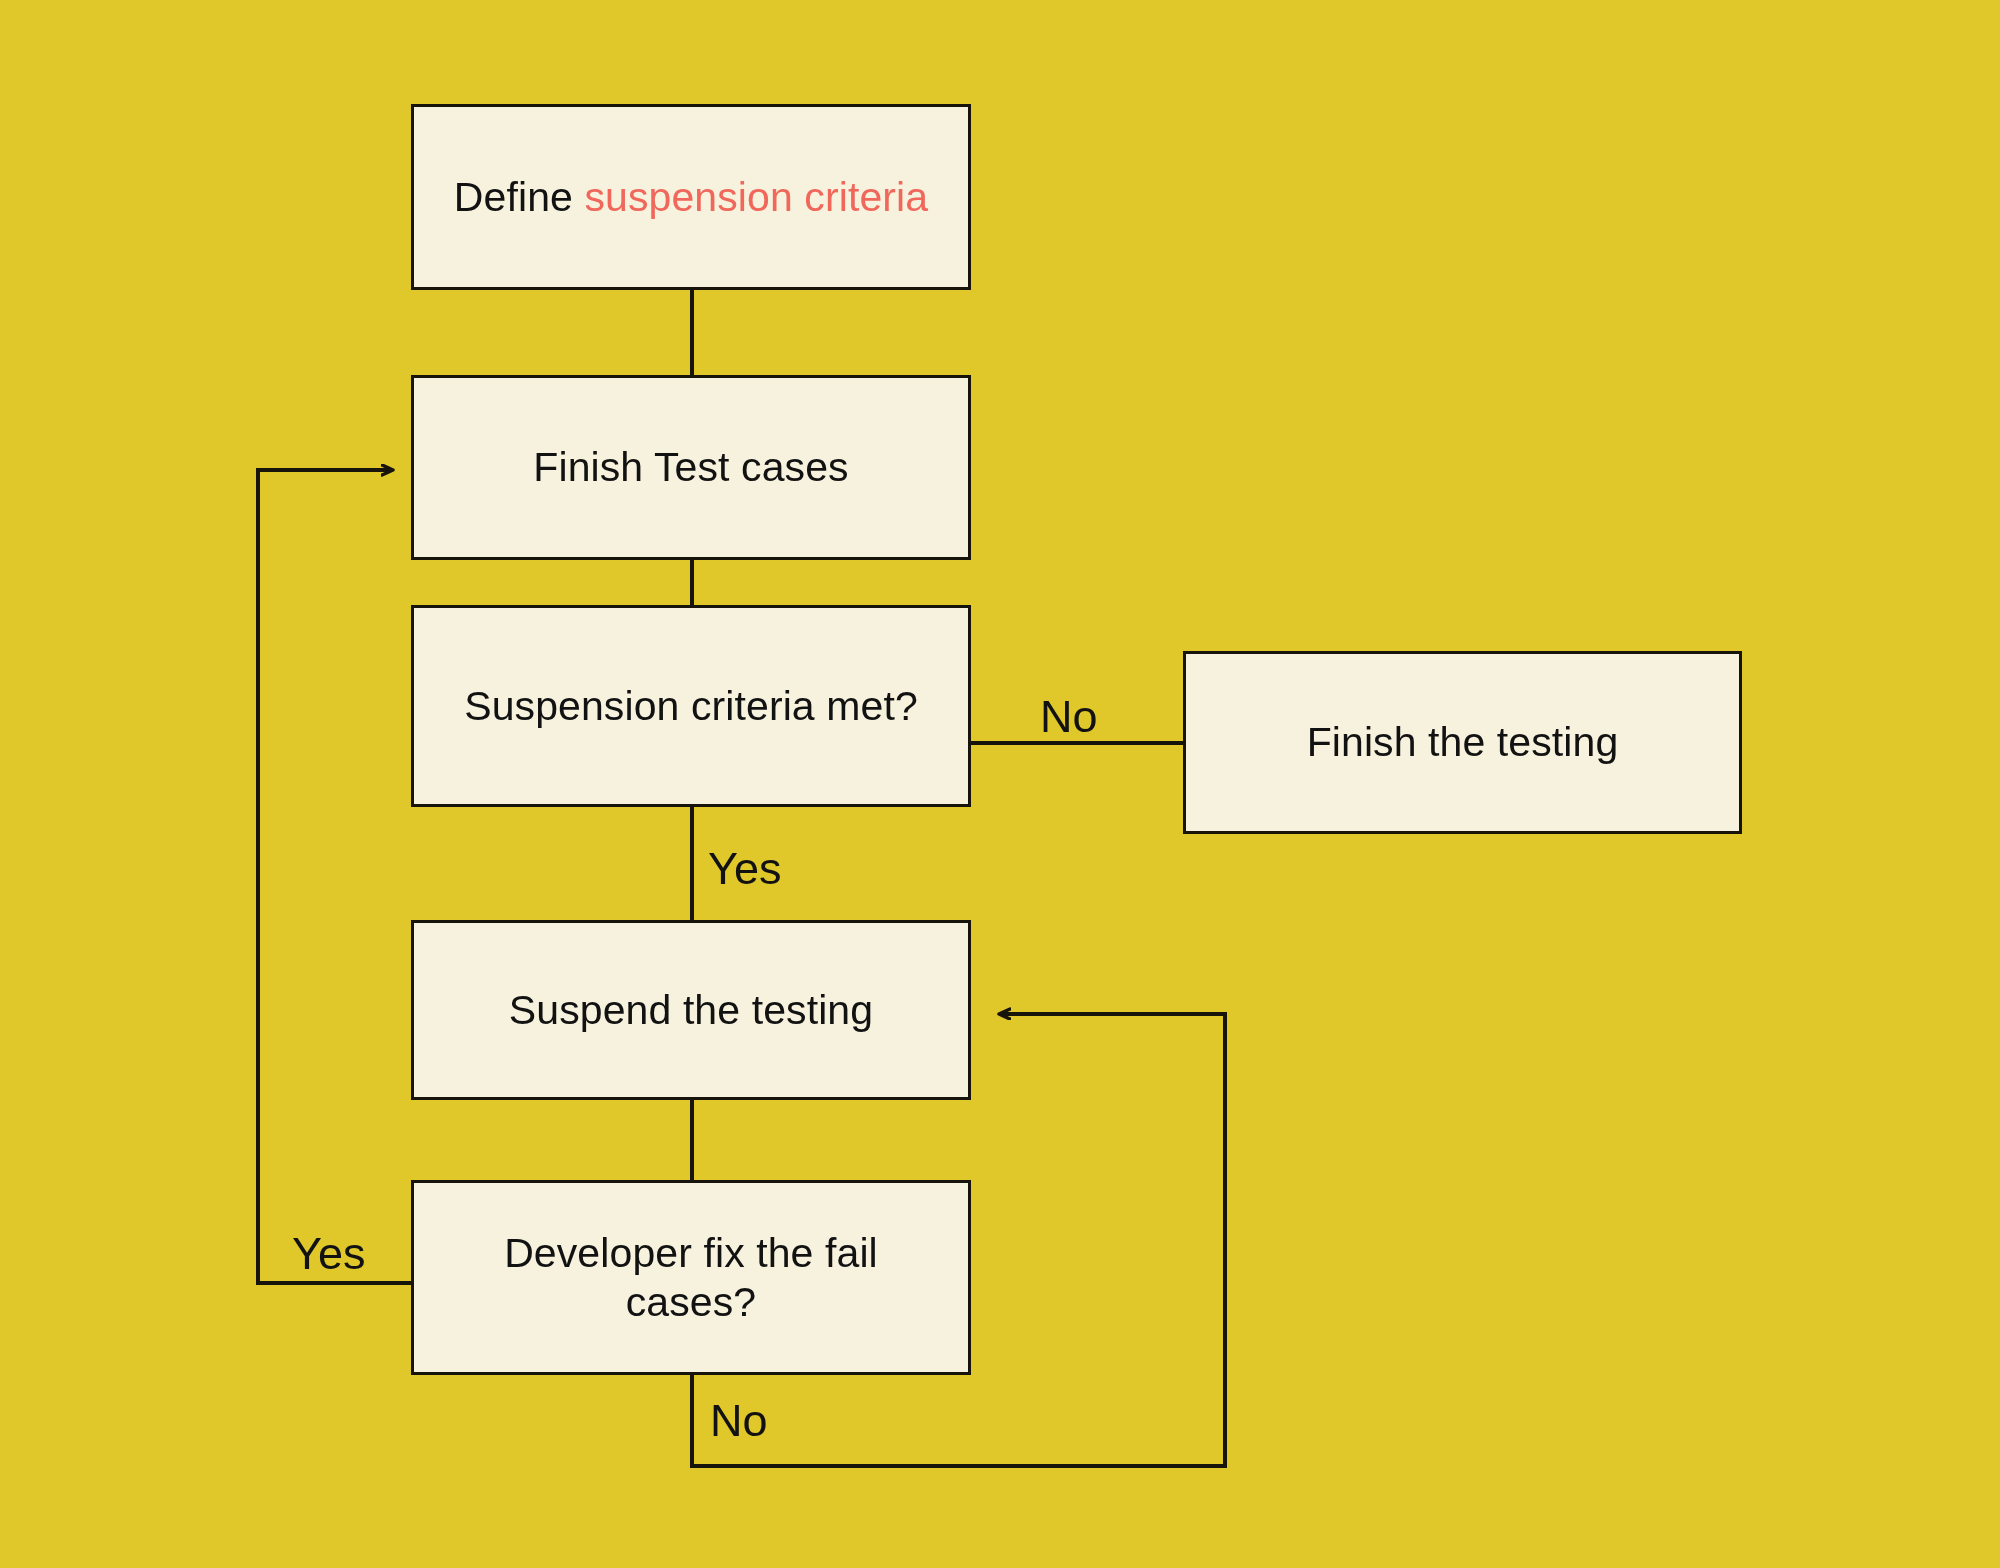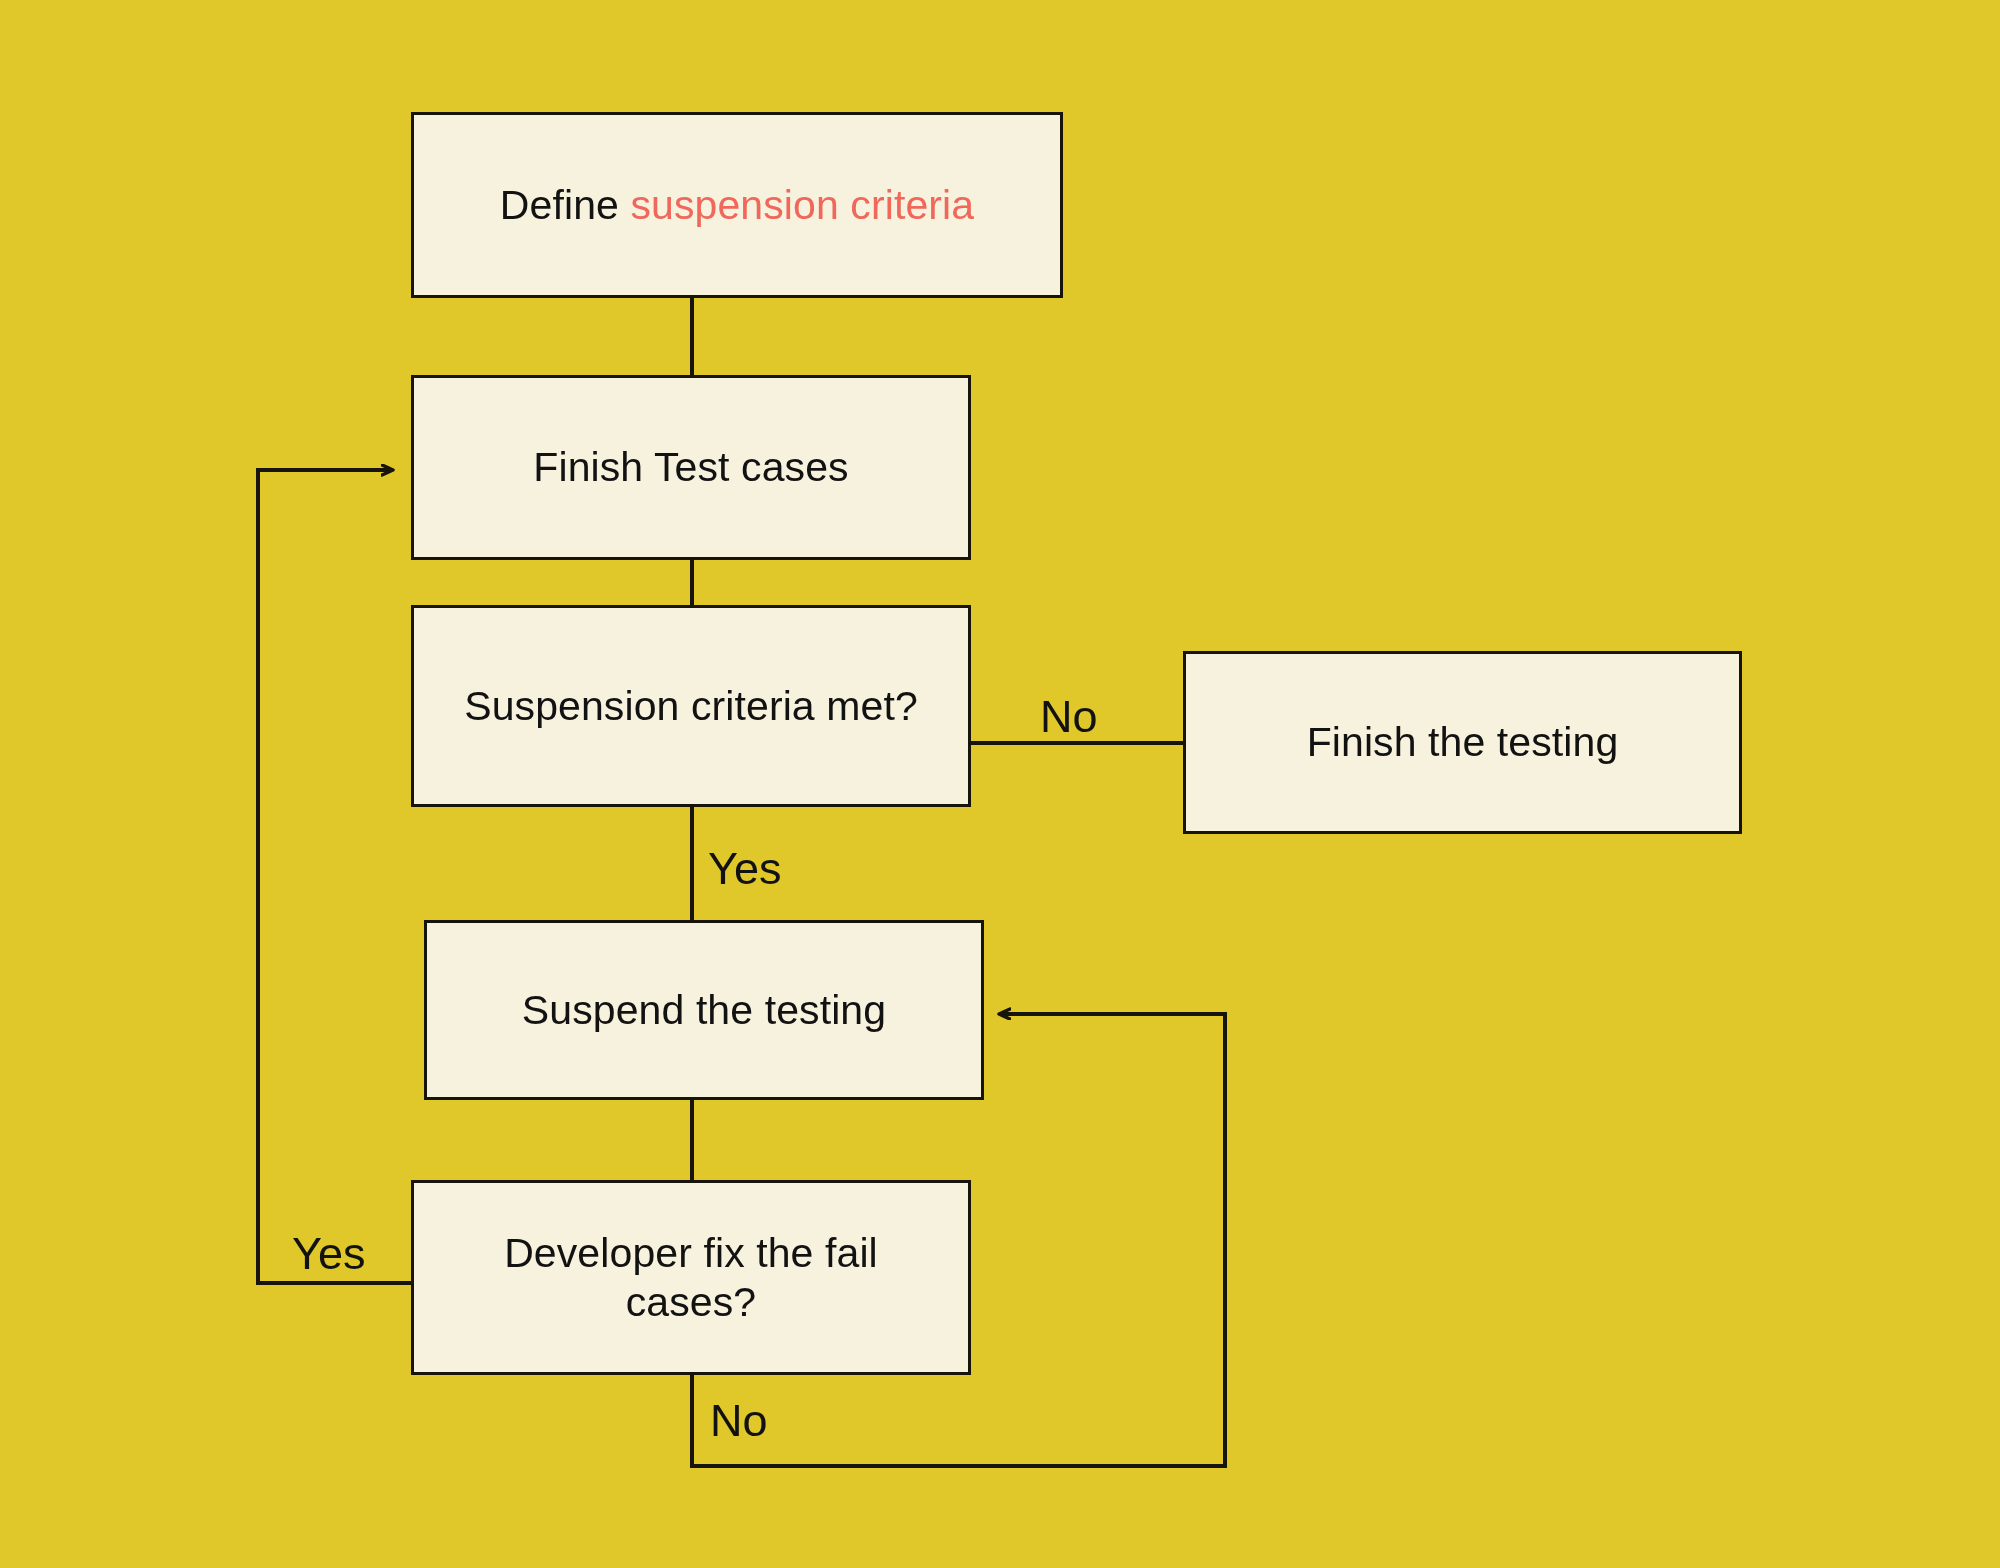--- a/index.html
+++ b/index.html
@@ -76,37 +76,37 @@
       <path d="M 692 790 L 692 920"></path>
 
       <path d="M 692 1100 L 692 1180"></path>
 
       <path d="M 411 1283 L 258 1283 L 258 470 L 392 470" marker-end="url(#arrowhead)"></path>
 
       <path d="M 692 1375 L 692 1466 L 1225 1466 L 1225 1014 L 1000 1014" marker-end="url(#arrowhead)"></path>
     </g>
   </svg>
 
-  <div class="node" style="left:411px; top:112px; width:652px; height:186px;">
+  <div class="node" style="left:411px; top:104px; width:560px; height:186px;">
     <span class="txt"><span>Define </span><span class="accent">suspension criteria</span></span>
   </div>
 
   <div class="node" style="left:411px; top:375px; width:560px; height:185px;">
     <span class="txt">Finish Test cases</span>
   </div>
 
   <div class="node" style="left:411px; top:605px; width:560px; height:202px;">
     <span class="txt">Suspension criteria met?</span>
   </div>
 
   <div class="node" style="left:1183px; top:651px; width:559px; height:183px;">
     <span class="txt">Finish the testing</span>
   </div>
 
-  <div class="node" style="left:424px; top:920px; width:560px; height:180px;">
+  <div class="node" style="left:411px; top:920px; width:560px; height:180px;">
     <span class="txt">Suspend the testing</span>
   </div>
 
   <div class="node" style="left:411px; top:1180px; width:560px; height:195px;text-align:center;">
     <span class="txt">Developer fix the fail cases?</span>
   </div>
 
   <div class="edge-label" style="left:1040px; top:694px;">No</div>
 
   <div class="edge-label" style="left:708px; top:846px;">Yes</div>

